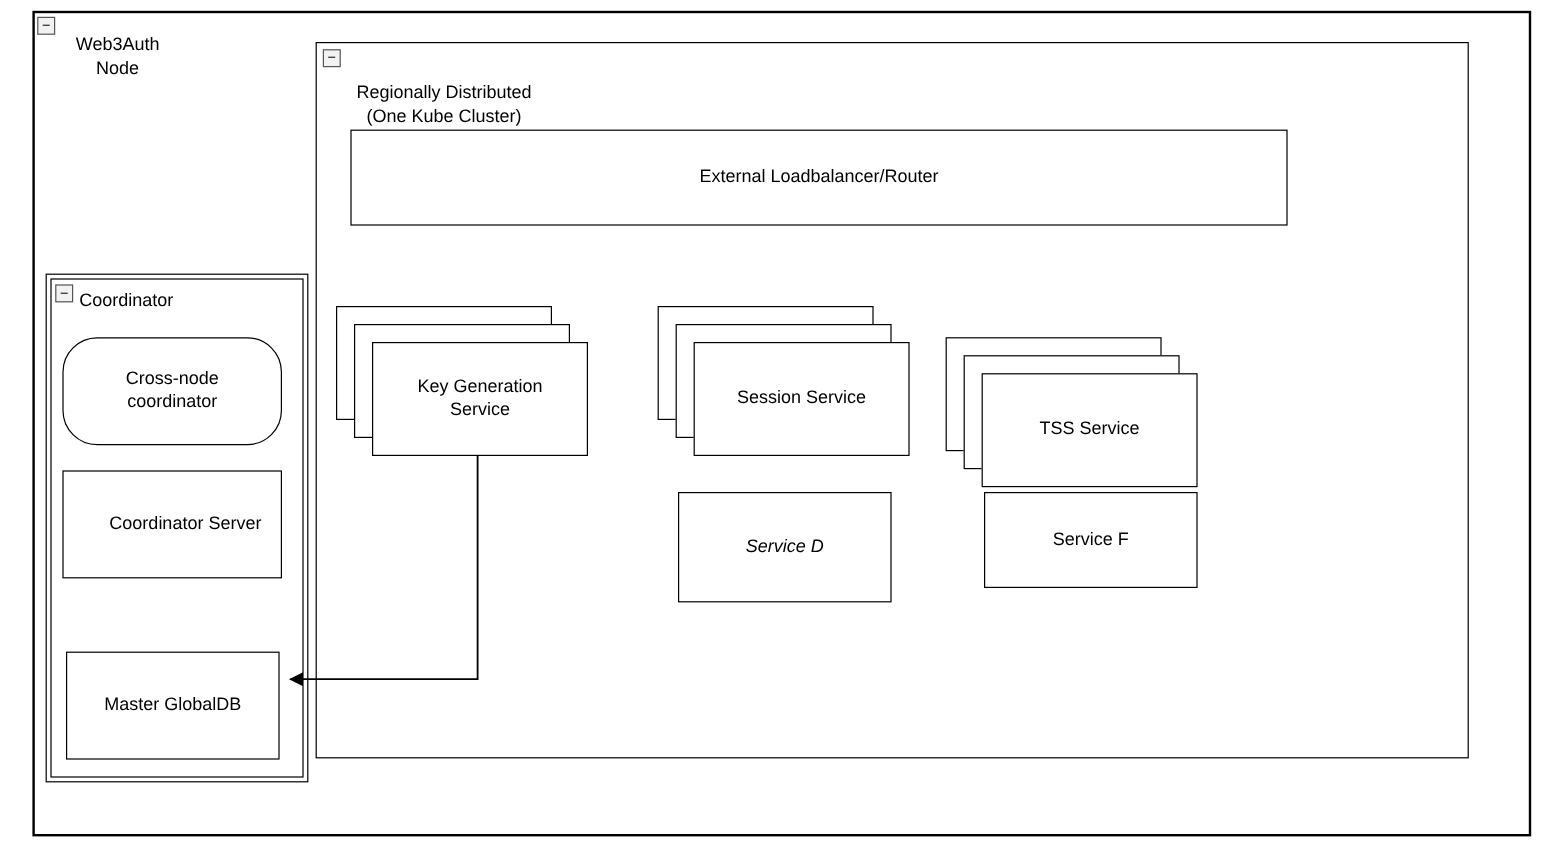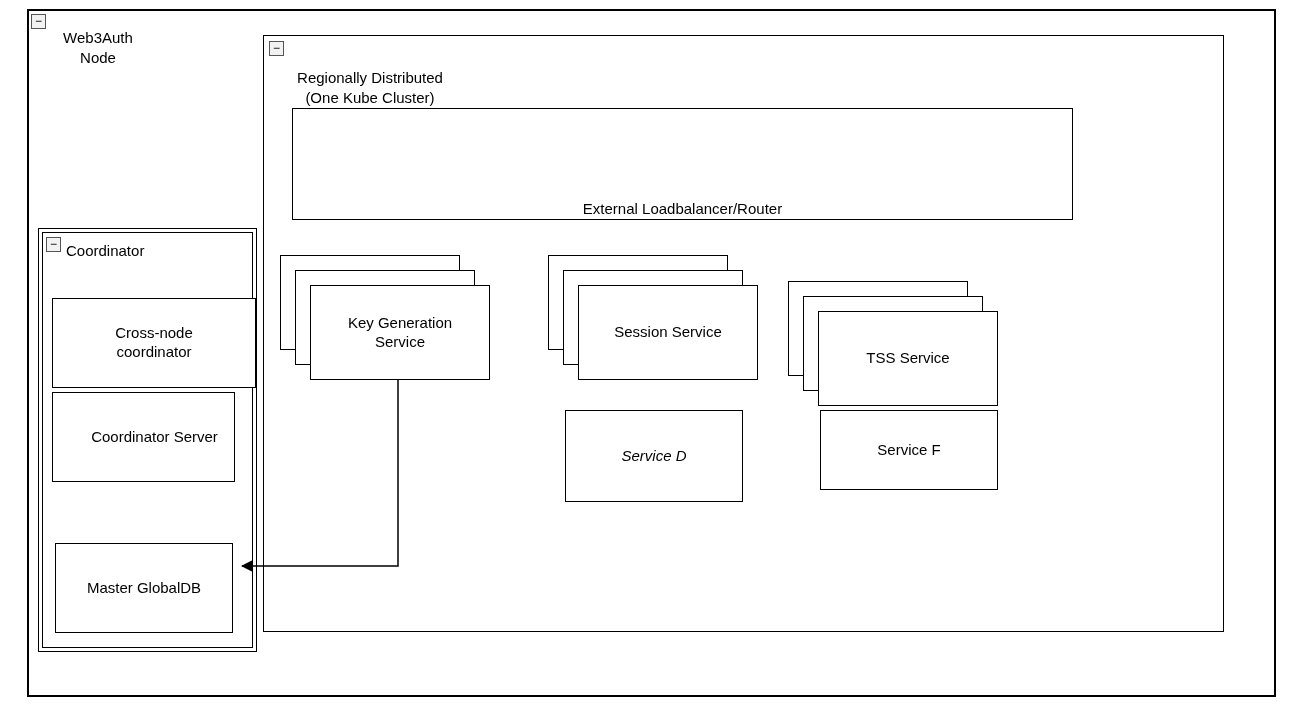--- a/index.html
+++ b/index.html
@@ -97,21 +97,21 @@
 
   <div class="shape" style="left:263px; top:35px; width:961px; height:597px;"></div>
   <div class="collapse-icon" style="left:269px; top:41px;">
     <span>−</span>
   </div>
   <div class="floating-label" style="left:290px; top:49px; width:160px;margin-top:19px;">
     <span style="display:block;">Regionally Distributed</span>
     <span style="display:block;">(One Kube Cluster)</span>
   </div>
 
-  <div class="shape label-center" style="left:292px; top:108px; width:781px; height:112px;align-items:flex-end;">
+  <div class="shape label-center" style="left:292px; top:108px; width:781px; height:80px;">
     <span>External Loadbalancer/Router</span>
   </div>
 
   <div class="stack" style="left:280px; top:255px;">
     <div class="layer back"></div>
     <div class="layer mid"></div>
     <div class="layer front">
       <span class="lbl">Key Generation Service</span>
     </div>
   </div>
@@ -139,21 +139,21 @@
   <div class="shape label-center" style="left:820px; top:410px; width:178px; height:80px;">
     <span>Service F</span>
   </div>
 
   <div class="shape coordinator-group" style="left:42px; top:232px; width:211px; height:416px;"></div>
   <div class="collapse-icon" style="left:46px; top:237px;">
     <span>−</span>
   </div>
   <div class="floating-label" style="left:66px; top:241px; width:110px; text-align:left;">Coordinator</div>
 
-  <div class="shape label-center" style="left:52px; top:298px; width:204px; height:90px;">
+  <div class="shape label-center" style="left:52px; top:281px; width:183px; height:90px;border-radius:29px;">
     <span class="narrow">Cross-node coordinator</span>
   </div>
 
   <div class="shape label-center" style="left:52px; top:392px; width:183px; height:90px;padding-left:22px;">
     <span>Coordinator Server</span>
   </div>
 
   <div class="shape label-center" style="left:55px; top:543px; width:178px; height:90px;">
     <span>Master GlobalDB</span>
   </div>

